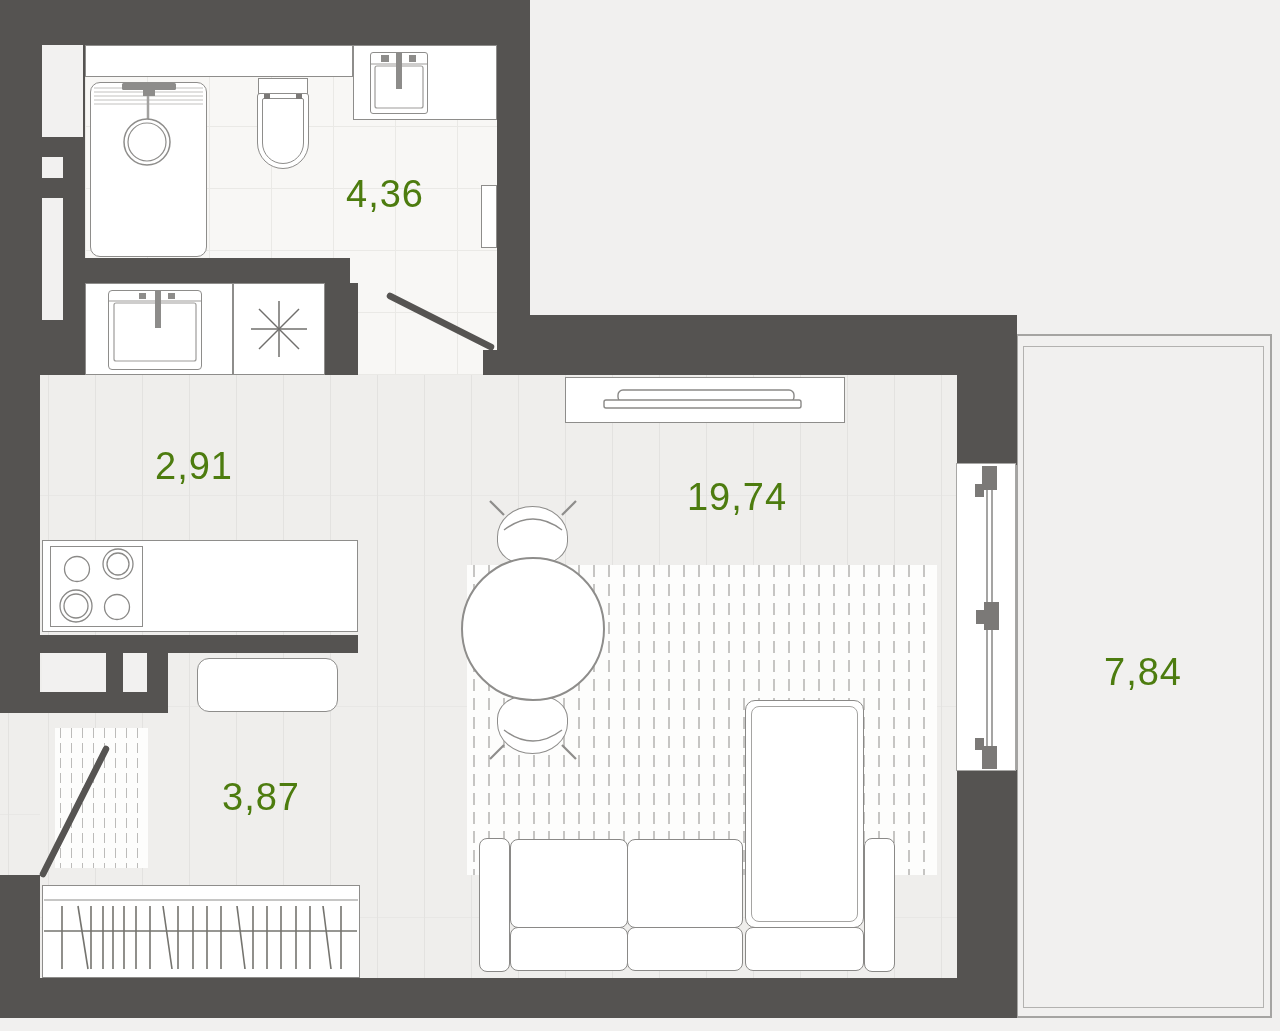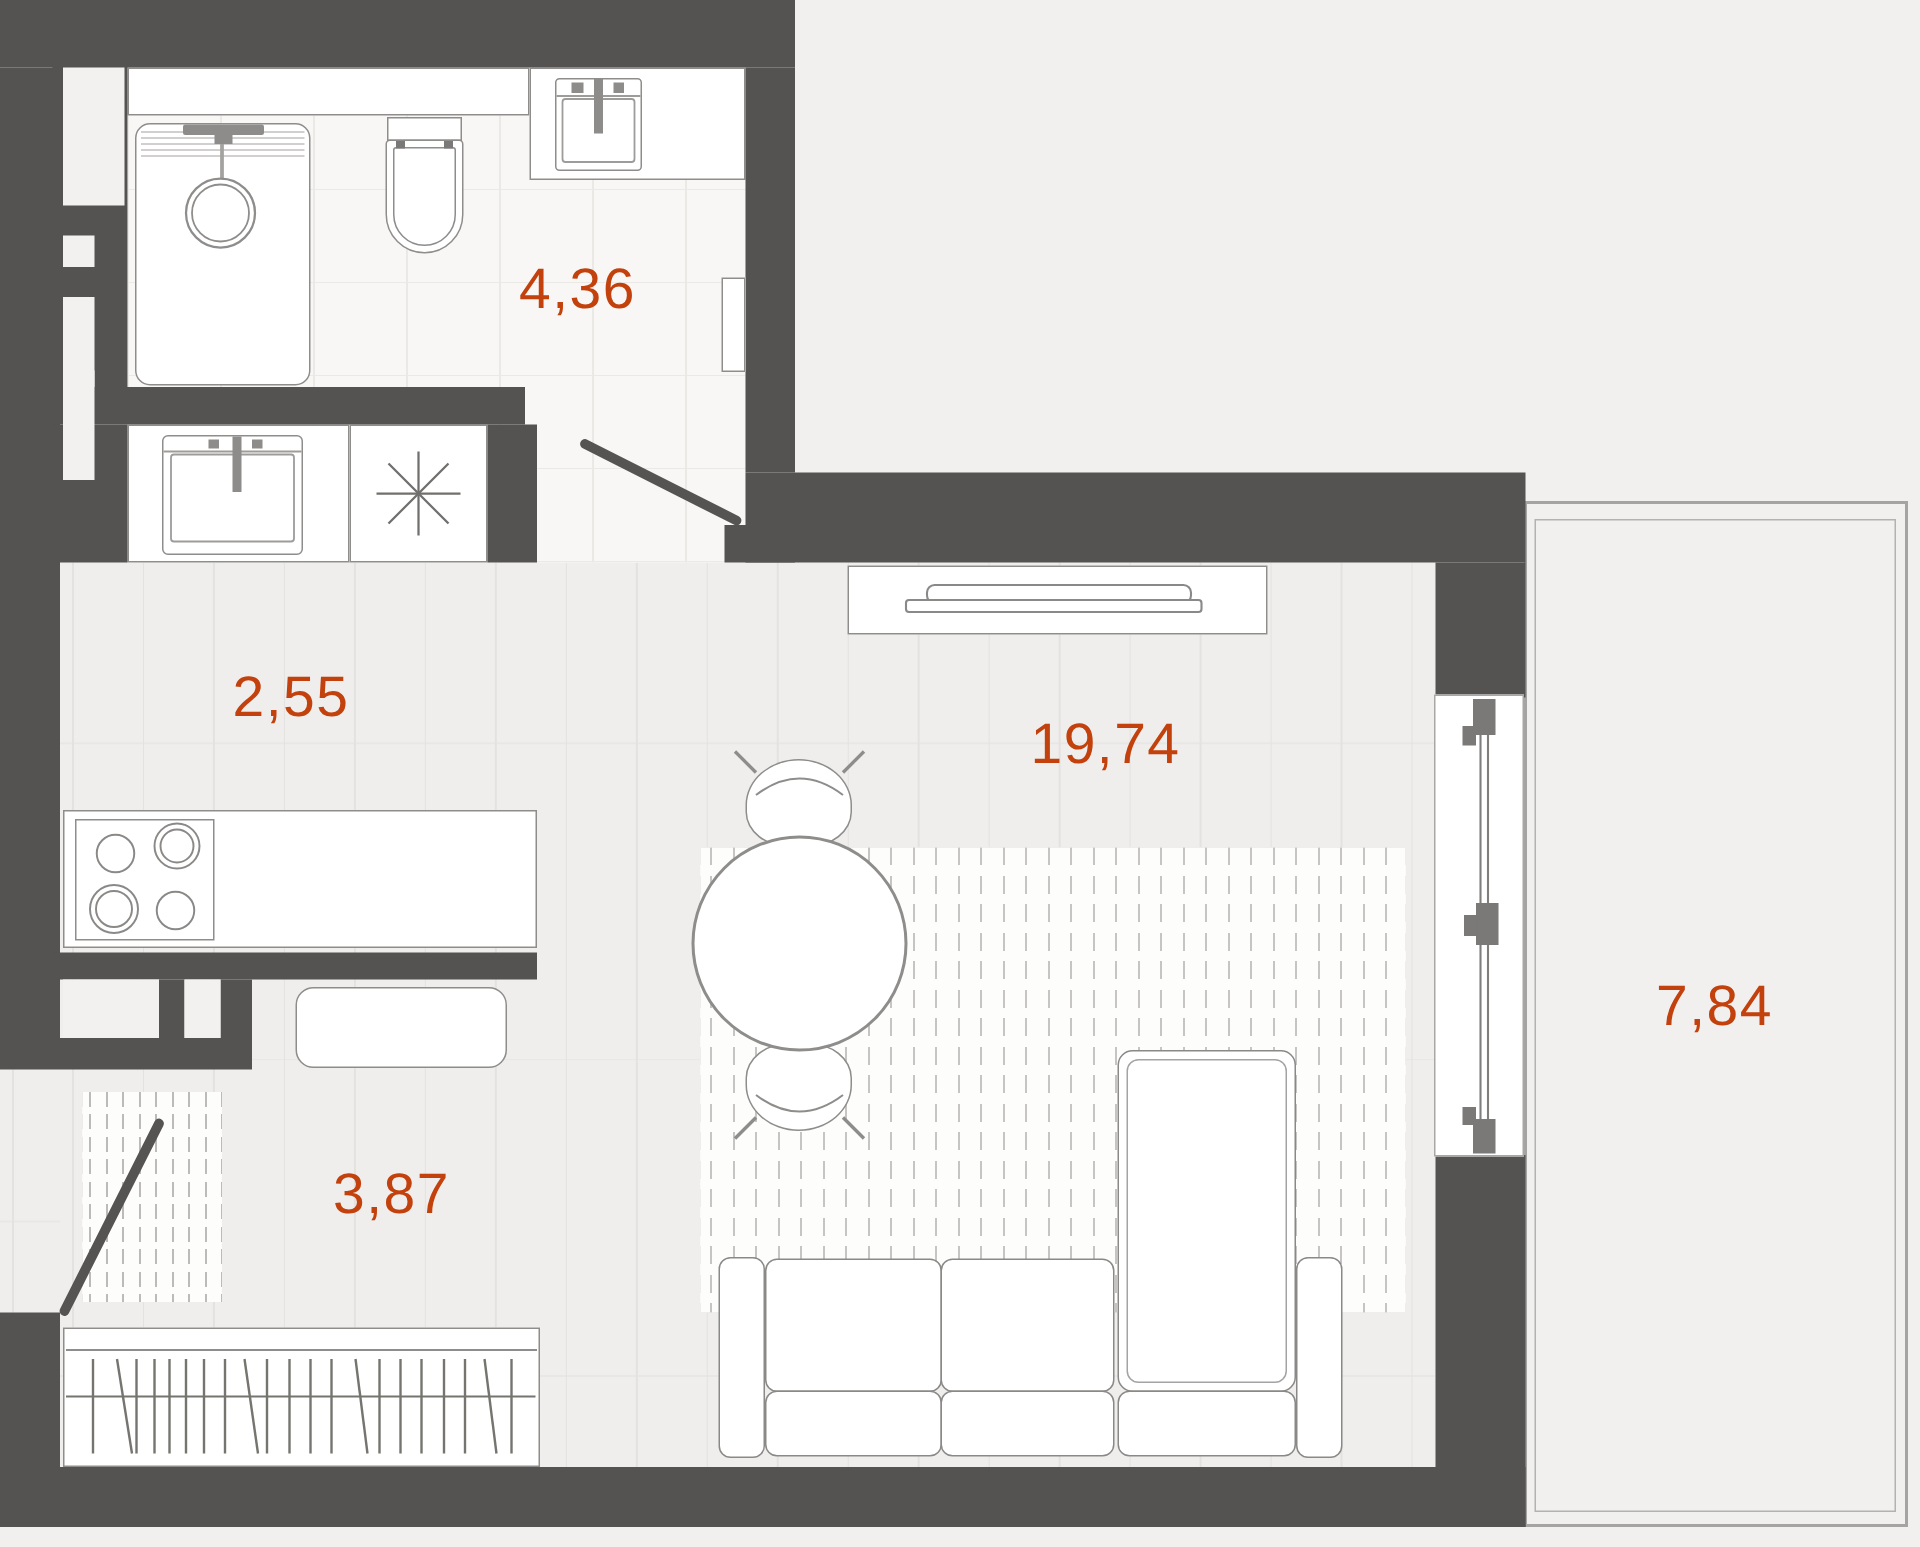--- a/index.html
+++ b/index.html
@@ -22,21 +22,21 @@
     background-image:
       repeating-linear-gradient(90deg,#fdfdfc 0 6.5px,rgba(0,0,0,0) 6.5px 8px,#fdfdfc 8px 15px),
       repeating-linear-gradient(180deg,#c6c5c3 0 12px,rgba(0,0,0,0) 12px 19px);}
   .rug-hall{position:absolute;background-color:#fdfdfc;
     background-image:
       repeating-linear-gradient(90deg,#fdfdfc 0 4.6px,rgba(0,0,0,0) 4.6px 6px,#fdfdfc 6px 11px),
       repeating-linear-gradient(180deg,#bcbbb9 0 10px,rgba(0,0,0,0) 10px 15px);}
   .balc-line{position:absolute;border:2px solid #a5a4a2;box-sizing:border-box;background:transparent;}
   .balc-line.inner{border-width:1.5px;border-color:#b3b2b0;}
   .label{position:absolute;transform:translate(-50%,-50%);font-size:38px;letter-spacing:1px;
-         color:#c2410c;z-index:60;white-space:nowrap;}
+         color:#4d7c0f;z-index:60;white-space:nowrap;}
   .seat{position:absolute;background:#fff;border:1.5px solid #8e8d8b;box-sizing:border-box;
         border-radius:50% 50% 42% 42% / 52% 52% 40% 40%;}
   .seat.flip{border-radius:42% 42% 50% 50% / 40% 40% 52% 52%;}
   .sofa{position:absolute;background:#fff;border:1.5px solid #8a8987;border-radius:8px;box-sizing:border-box;}
   .chaise-inner{position:absolute;left:5px;top:5px;right:5px;bottom:5px;
                 border:1px solid #a5a4a2;border-radius:8px;}
   .gray{position:absolute;background:#7b7977;}
   svg.overlay{position:absolute;left:0;top:0;z-index:50;pointer-events:none;}
   .z10{z-index:10}.z15{z-index:15}.z20{z-index:20}.z21{z-index:21}.z30{z-index:30}
   .z35{z-index:35}.z40{z-index:40}
@@ -216,17 +216,17 @@
       <rect x="982" y="746" width="15" height="23" fill="#7b7977"></rect>
     </g>
 
     <g stroke="#565452" stroke-width="6.5" stroke-linecap="round">
       <line x1="390" y1="296" x2="491" y2="347"></line>
       <line x1="43" y1="874" x2="106" y2="749"></line>
     </g>
   </svg>
 
   <span class="label" style="left:385px;top:194px">4,36</span>
-  <span class="label" style="left:194px;top:466px">2,55</span>
+  <span class="label" style="left:194px;top:466px">2,91</span>
   <span class="label" style="left:737px;top:497px">19,74</span>
   <span class="label" style="left:261px;top:797px">3,87</span>
   <span class="label" style="left:1143px;top:672px">7,84</span>
 </div>
 
 </body></html>

